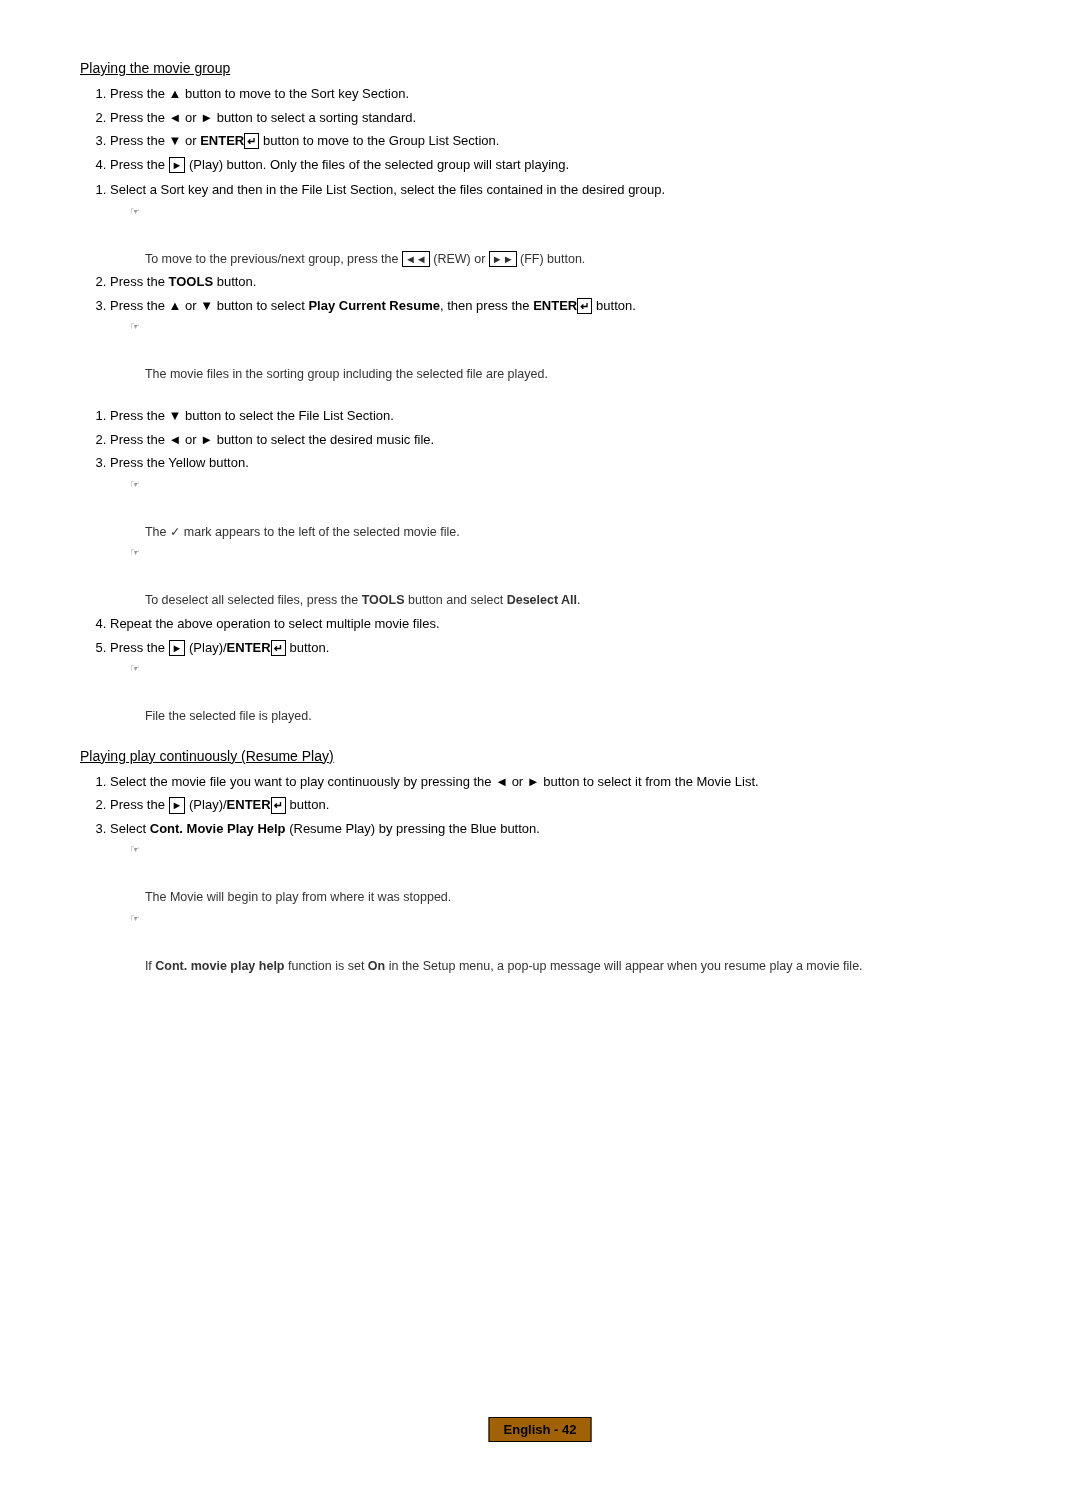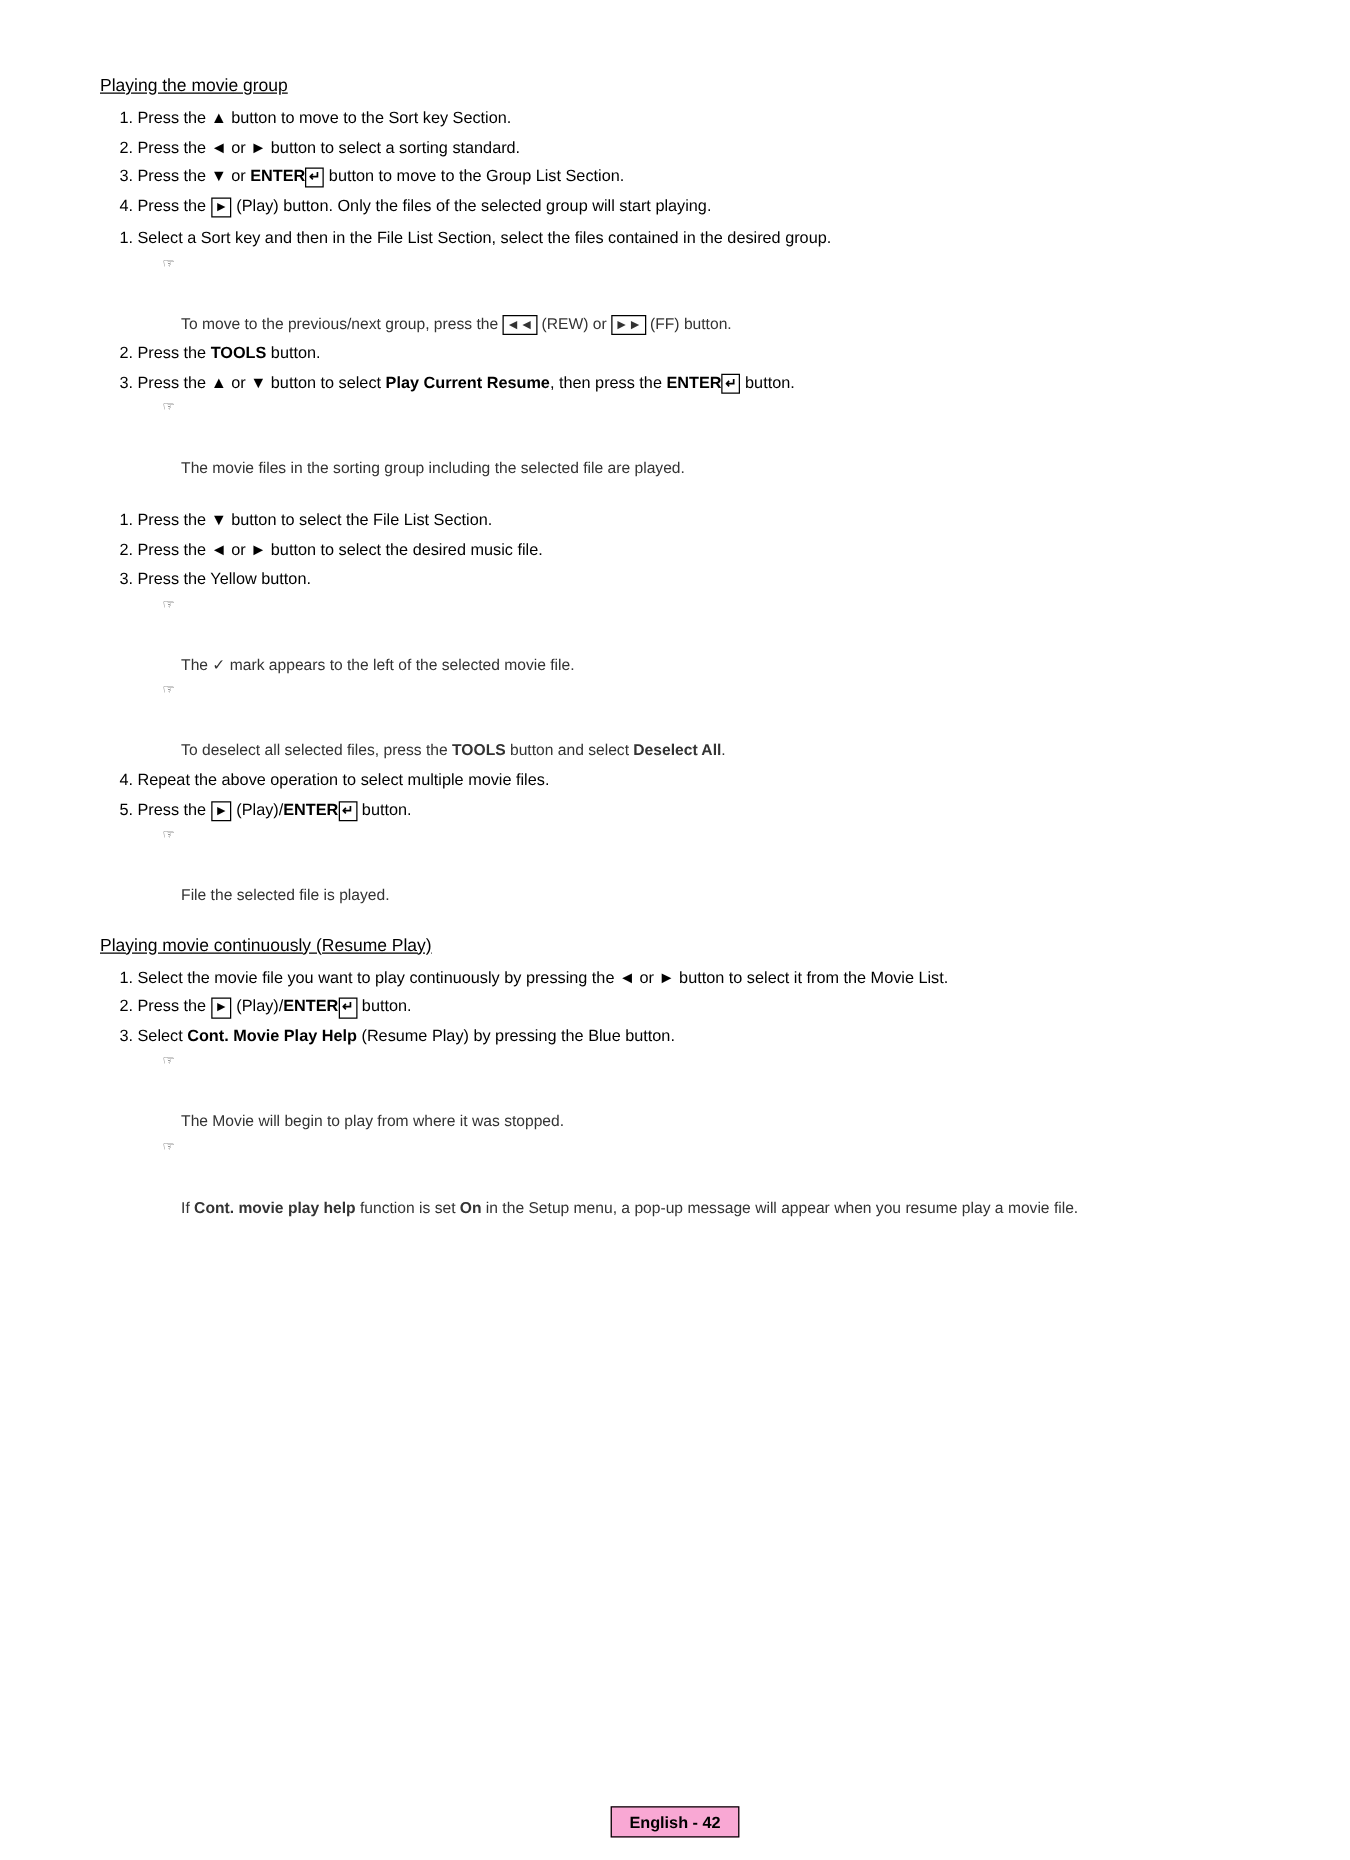--- a/index.html
+++ b/index.html
@@ -84,28 +84,28 @@
     .inline-btn {
       border: 1px solid #000;
       padding: 0px 2px;
       font-size: 11px;
       display: inline-block;
       line-height: 1.3;
     }
 
     .footer {
       position: absolute;
-      bottom: 18px;
+      bottom: 46px;
       left: 50%;
       transform: translateX(-50%);
       border: 1px solid #000;
       padding: 4px 14px;
       font-size: 13px;
       font-weight: bold;
-      background: #f9a8d4;
+      background: #a16207;
     }
 
     .intro-text {
       margin-bottom: 8px;
       line-height: 1.5;
     }
   </style>
 </head>
 <body>
 
@@ -174,21 +174,21 @@
         Press the <span class="inline-btn">►</span> (Play)/<strong>ENTER<span class="inline-btn">↵</span></strong> button.
         <div class="note">
           <span class="note-icon">☞</span>
           <span class="note-text">File the selected file is played.</span>
         </div>
       </li>
     </ol>
   </div>
 
   <div class="section">
-    <div class="section-title">Playing movie continuously (Resume Play)</div>
+    <div class="section-title">Playing play continuously (Resume Play)</div>
     <ol>
       <li>
         Select the movie file you want to play continuously by pressing the ◄ or ► button to select it from the Movie List.
       </li>
       <li>
         Press the <span class="inline-btn">►</span> (Play)/<strong>ENTER<span class="inline-btn">↵</span></strong> button.
       </li>
       <li>
         Select <strong>Cont. Movie Play Help</strong> (Resume Play) by pressing the Blue button.
         <div class="note">

